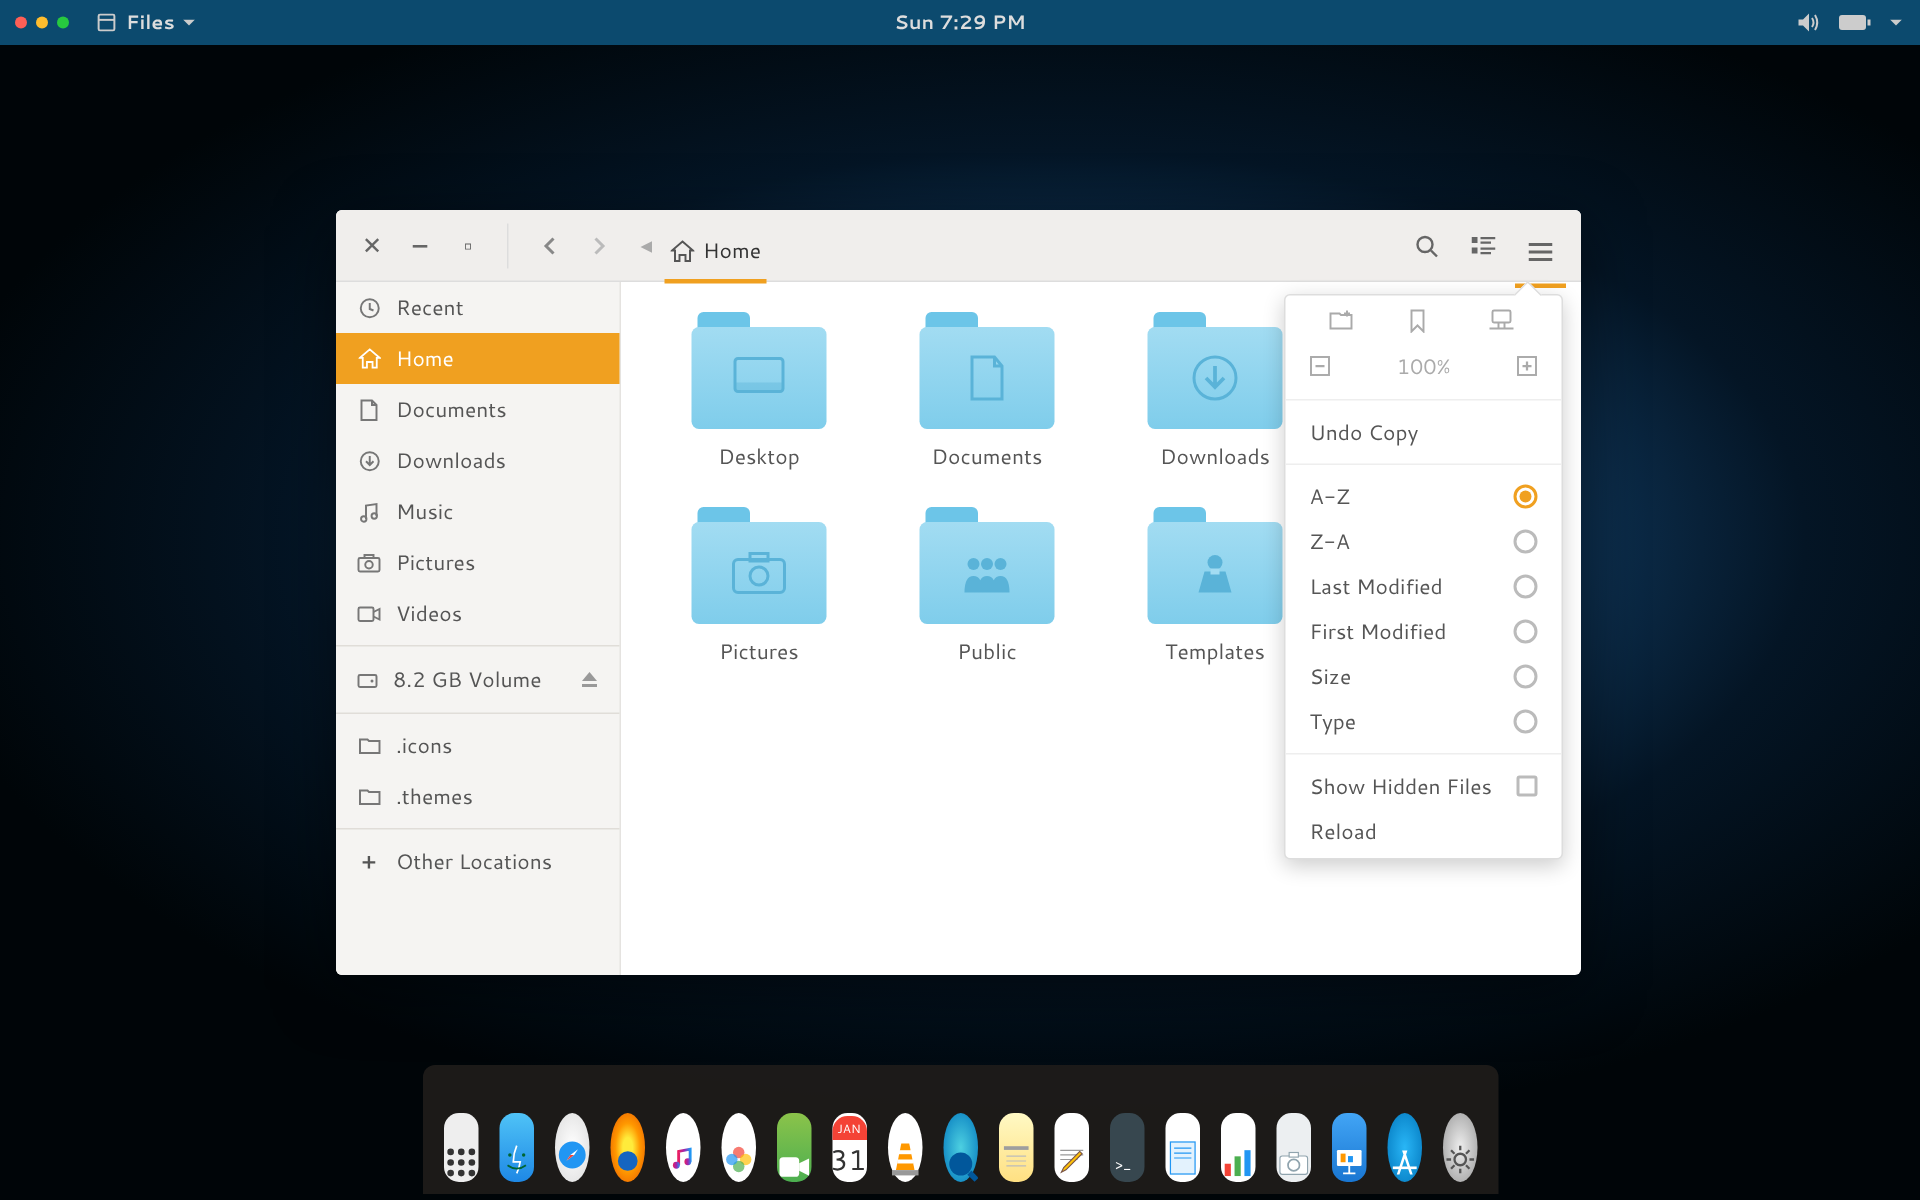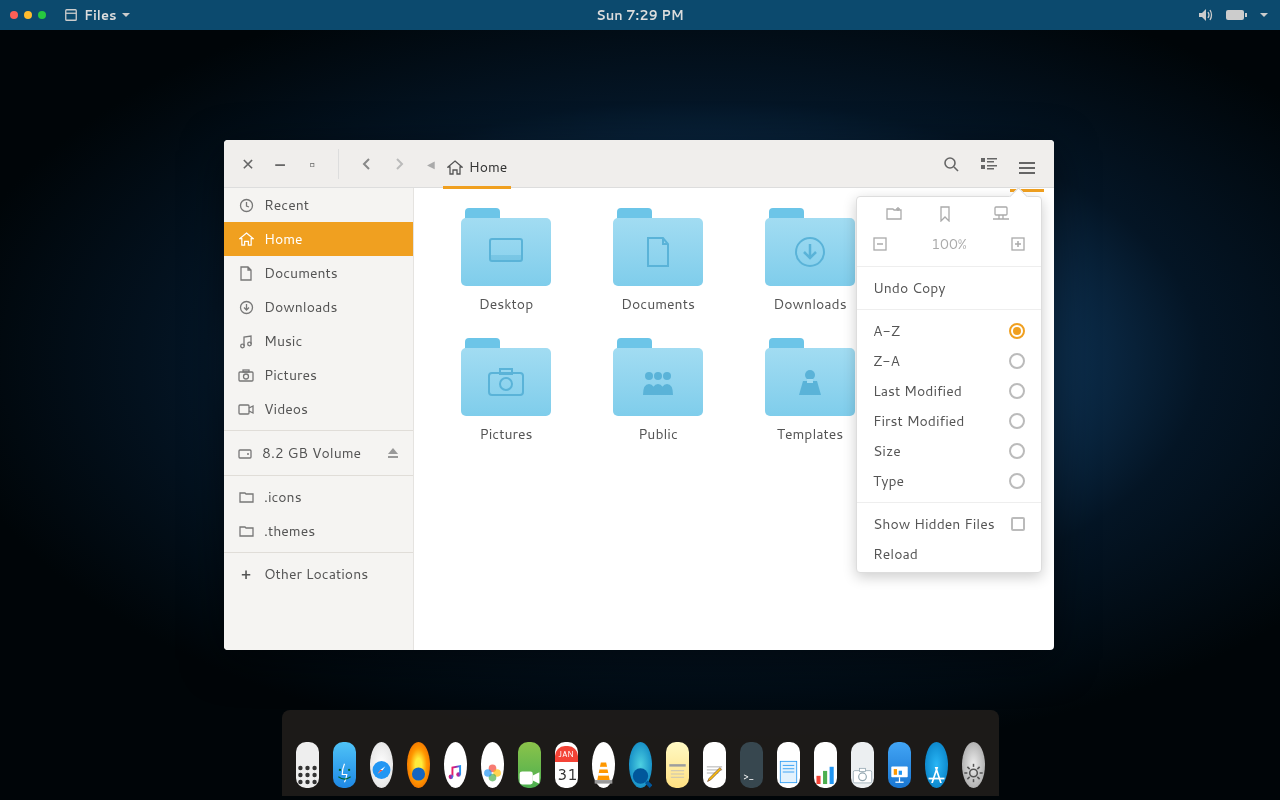--- a/index.html
+++ b/index.html
@@ -486,21 +486,21 @@
         </svg>
       </div>
     <div class="dock-item" style="background:linear-gradient(#8bc34a,#4caf50);">
         <svg width="28" height="20" viewBox="0 0 28 20">
           <rect x="2" y="2" width="16" height="16" rx="3" fill="#fff"></rect>
           <path d="M18 7 L26 3 L26 17 L18 13 Z" fill="#fff"></path>
         </svg>
       </div>
     <div class="dock-item" style="background:#fff;flex-direction:column;font-size:9px;">
         <div style="background:#f44336;color:#fff;width:100%;text-align:center;padding:2px 0;font-size:8px;border-radius:10px 10px 0 0;">JAN</div>
-        <div style="color:#333;font-size:16px;font-weight:300;">31</div>
+        <div style="color:#333;font-size:19px;font-weight:300;">31</div>
       </div>
     <div class="dock-item" style="background:#fff;border-radius:50%;">
         <svg width="26" height="30" viewBox="0 0 26 30">
           <path d="M10 3 L16 3 L20 23 L6 23 Z" fill="#ff9800"></path>
           <rect x="8" y="8" width="10" height="3" fill="#fff"></rect>
           <rect x="7" y="15" width="12" height="3" fill="#fff"></rect>
           <rect x="3" y="23" width="20" height="4" fill="#999"></rect>
         </svg>
       </div>
     <div class="dock-item" style="background:radial-gradient(#4dd0e1,#0277bd);border-radius:50%;">

